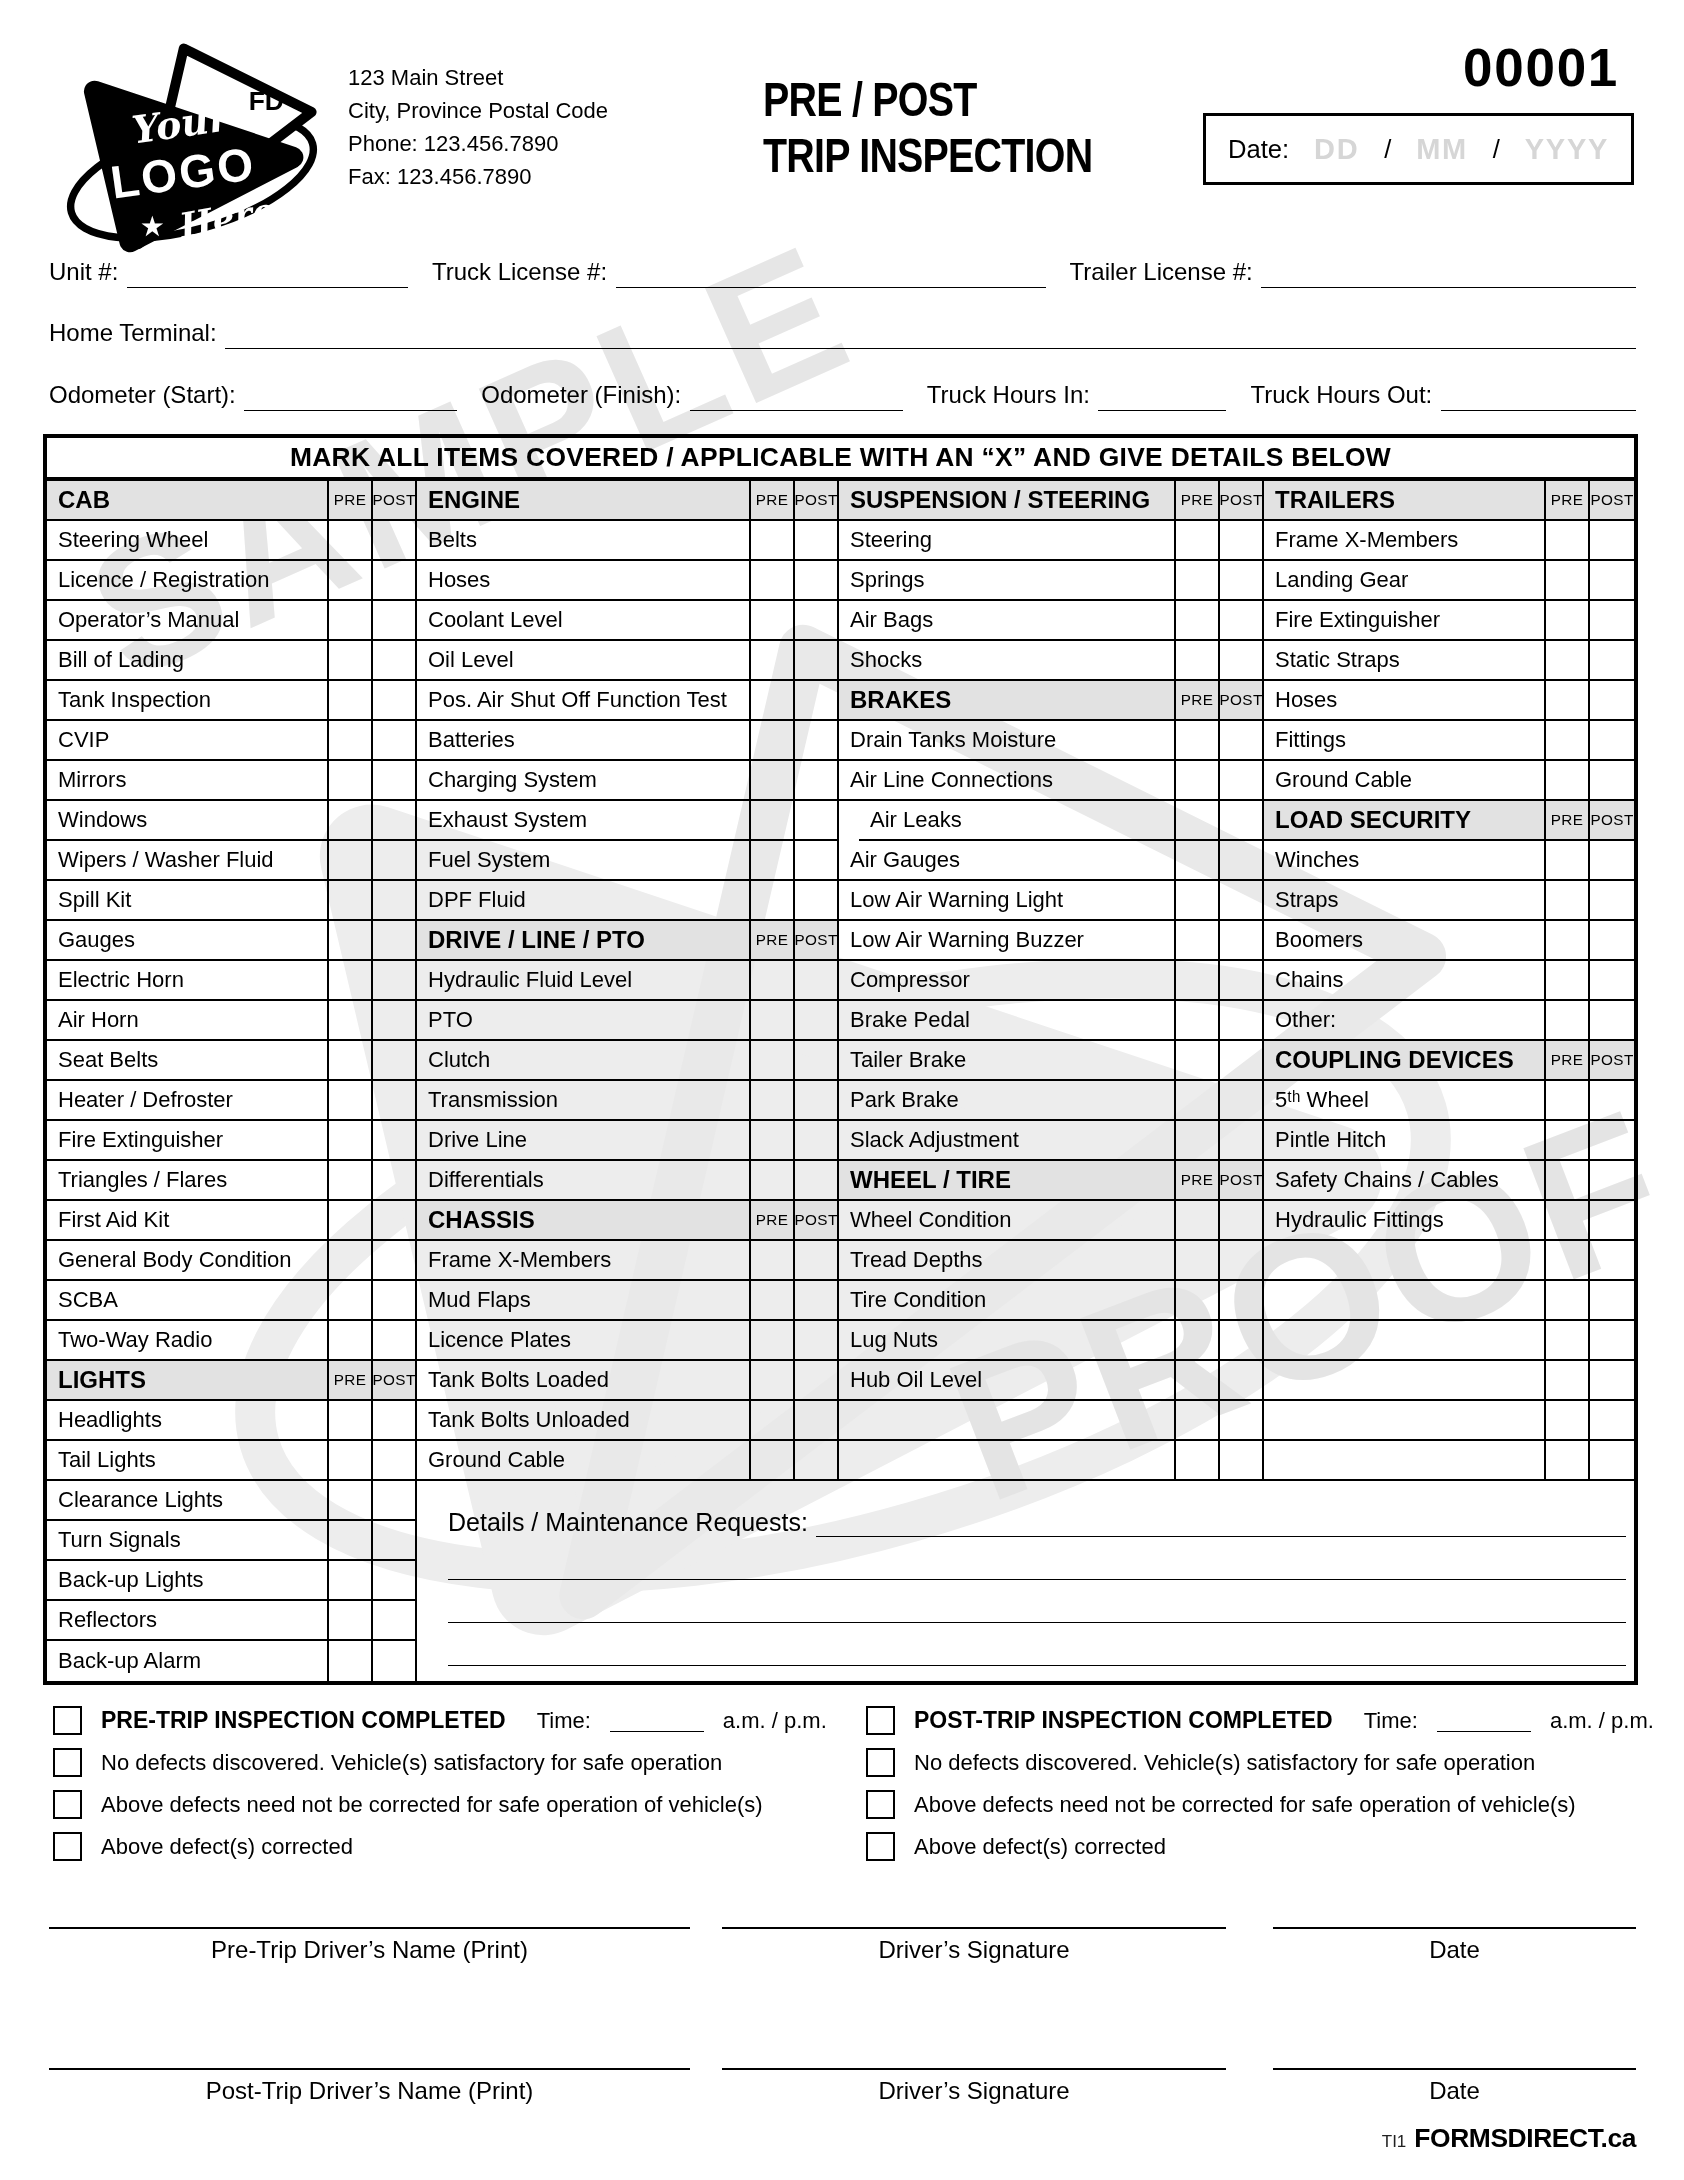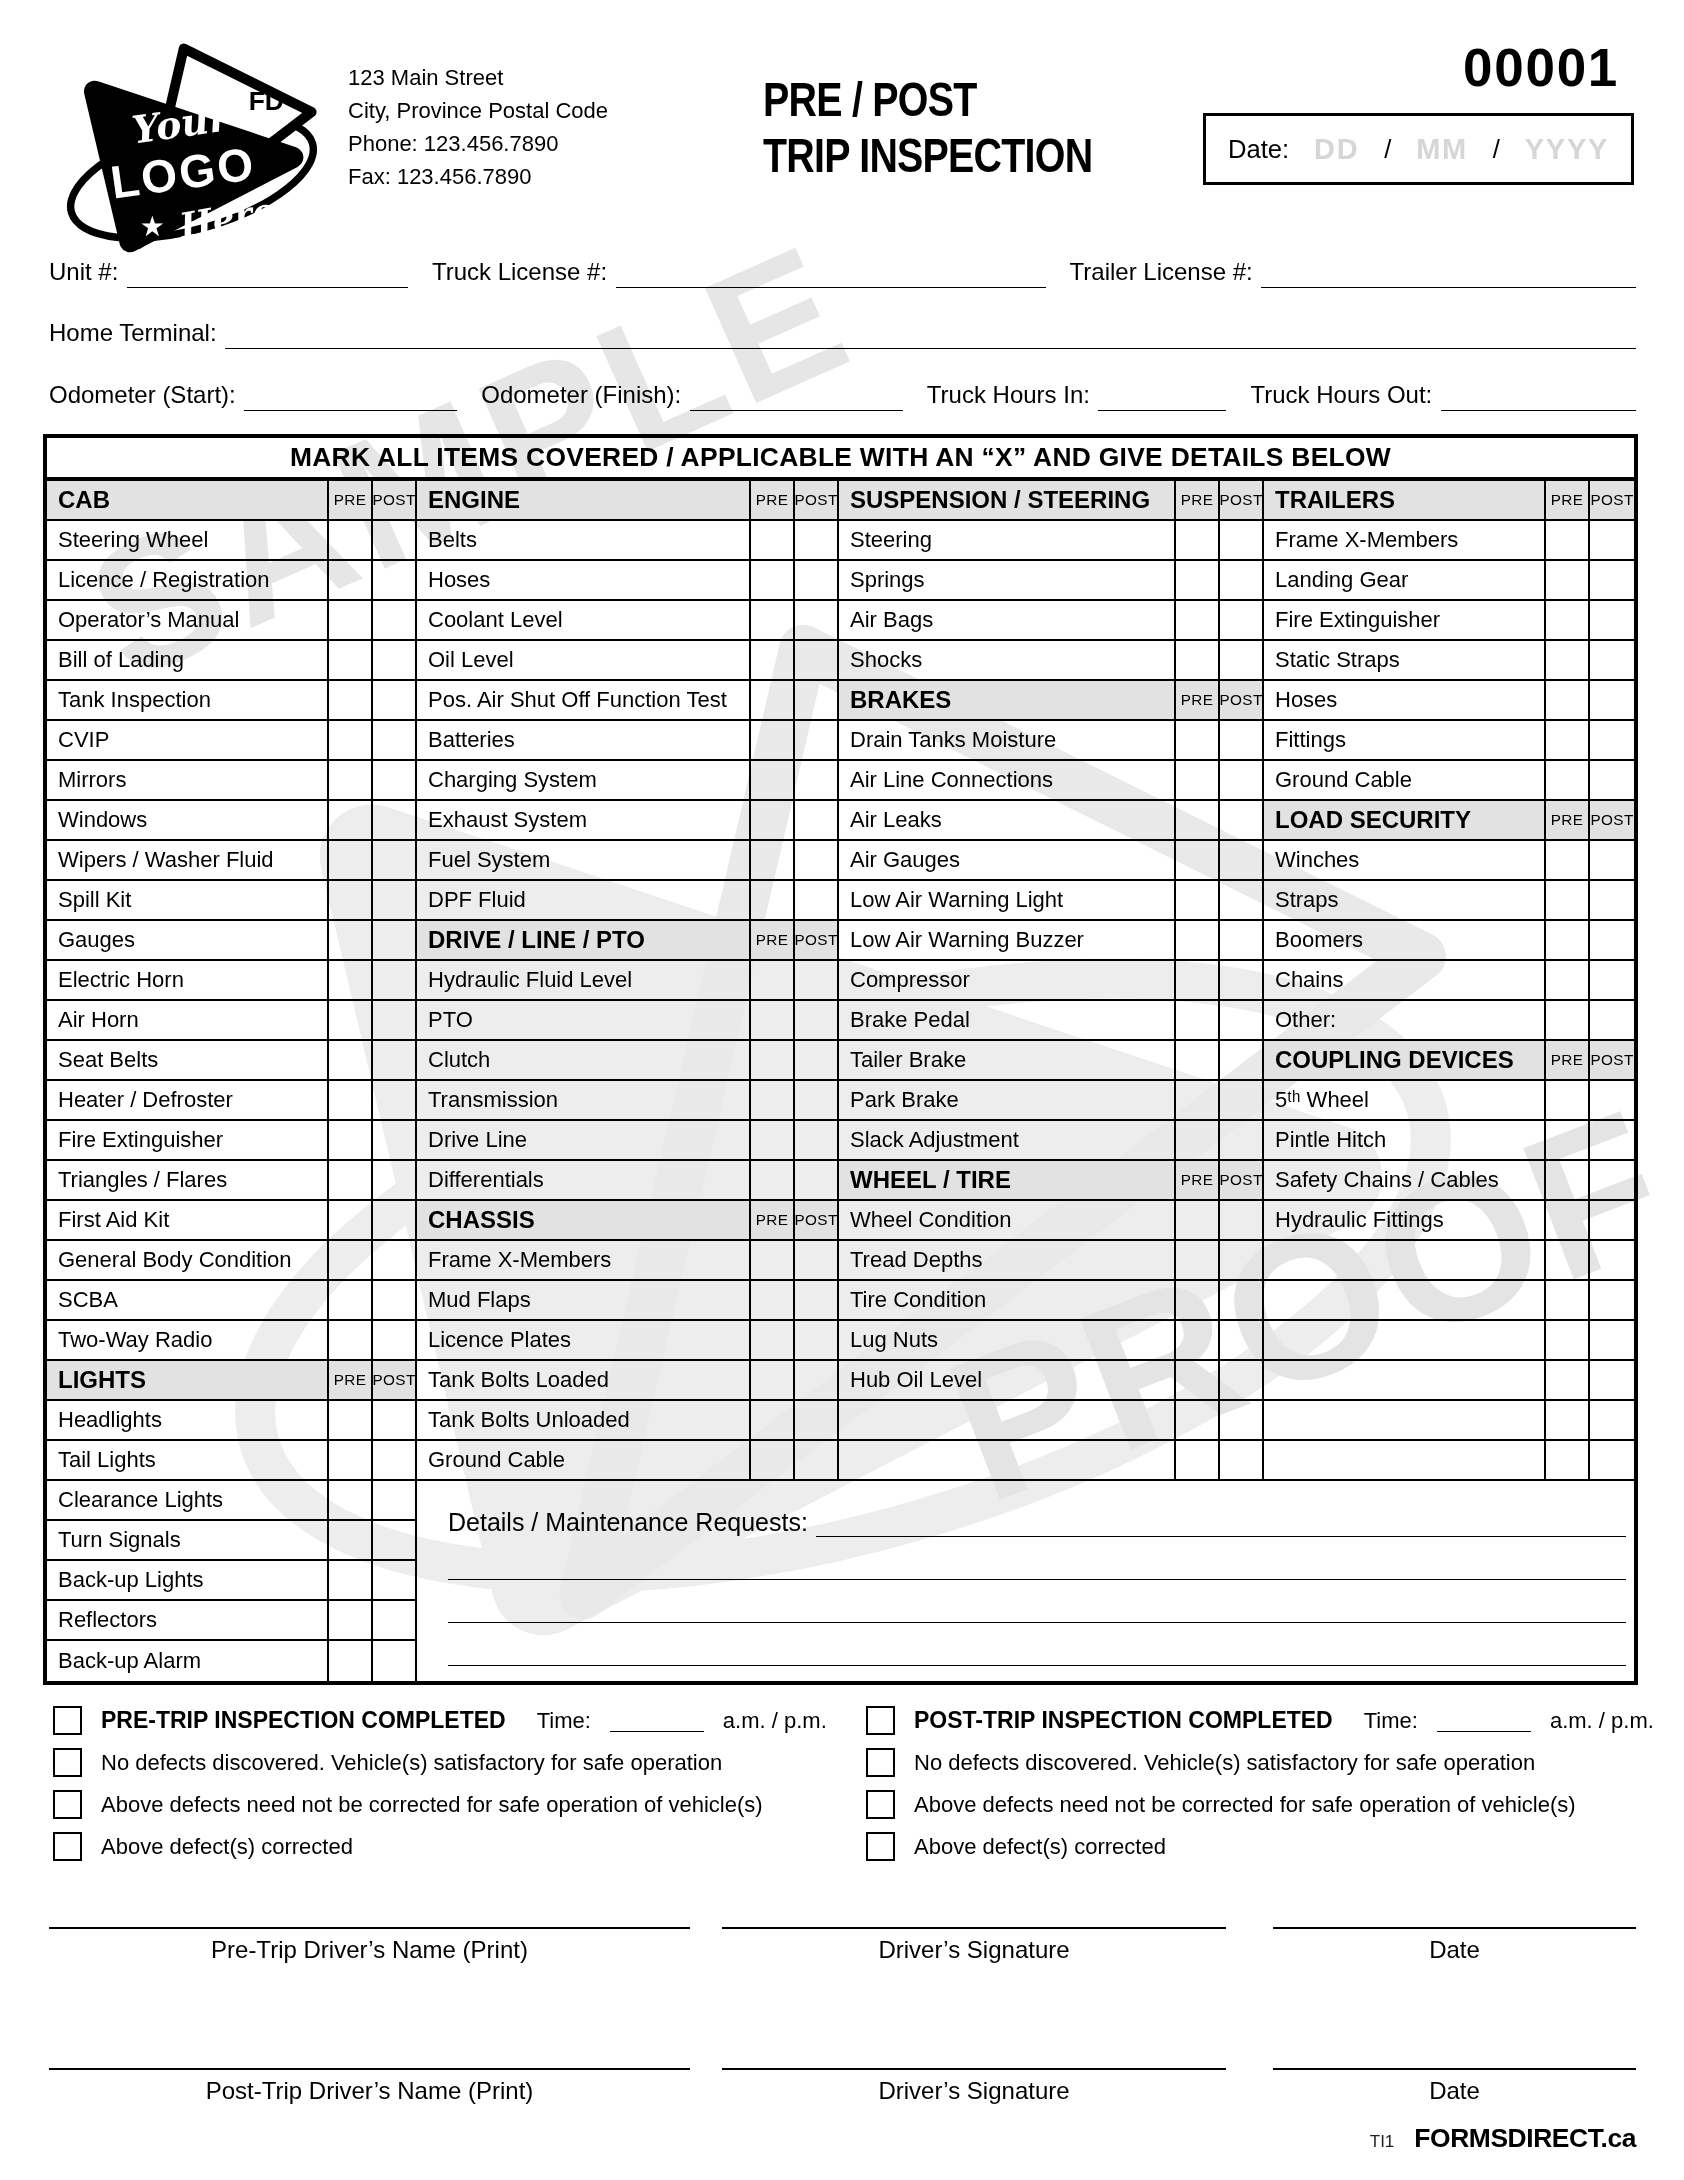--- a/index.html
+++ b/index.html
@@ -71,21 +71,21 @@
 
   
   .sig-row{position:absolute;left:49px;right:49px;display:flex;z-index:1;}
   .sig-row1{top:1927px;} .sig-row2{top:2068px;}
   .sig-cell{border-top:2.6px solid #000;text-align:center;font-size:24px;padding-top:6.8px;box-sizing:border-box;}
   .sig-c1{width:641px;margin-right:32px;}
   .sig-c2{width:504px;margin-right:47px;}
   .sig-c3{flex:1 1 auto;}
 
   
-  .footer{position:absolute;top:2123px;right:49px;display:flex;align-items:baseline;gap:20px;z-index:1;}
+  .footer{position:absolute;top:2123px;right:49px;display:flex;align-items:baseline;gap:8px;z-index:1;}
   .footer-code{font-size:17px;color:#222;}
   .footer-brand{font-size:26.4px;font-weight:bold;letter-spacing:-0.4px;}
 </style>
 </head>
 <body>
 
 <div class="page">
 
   <svg class="wm wm-logo" viewBox="0 0 320 270">
     <ellipse cx="160" cy="175" rx="152" ry="64" fill="none" stroke="#ededed" stroke-width="10" transform="rotate(-16 160 175)"></ellipse>
@@ -348,21 +348,21 @@
       <div class="cell chk" style="grid-area: 6 / 9;"></div>
       <div class="cell sec" style="grid-area: 7 / 7;">BRAKES</div>
       <div class="cell sec-pp" style="grid-area: 7 / 8;">PRE</div>
       <div class="cell sec-pp" style="grid-area: 7 / 9;">POST</div>
       <div class="cell item" style="grid-area: 8 / 7;">Drain Tanks Moisture</div>
       <div class="cell chk" style="grid-area: 8 / 8;"></div>
       <div class="cell chk" style="grid-area: 8 / 9;"></div>
       <div class="cell item" style="grid-area: 9 / 7;">Air Line Connections</div>
       <div class="cell chk" style="grid-area: 9 / 8;"></div>
       <div class="cell chk" style="grid-area: 9 / 9;"></div>
-      <div class="cell item" style="grid-area: 10 / 7;">Air Leaks</div>
+      <div class="cell item" style="grid-area: 10 / 7; margin-left: 20px;">Air Leaks</div>
       <div class="cell chk" style="grid-area: 10 / 8;"></div>
       <div class="cell chk" style="grid-area: 10 / 9;"></div>
       <div class="cell item" style="grid-area: 11 / 7;">Air Gauges</div>
       <div class="cell chk" style="grid-area: 11 / 8;"></div>
       <div class="cell chk" style="grid-area: 11 / 9;"></div>
       <div class="cell item" style="grid-area: 12 / 7;">Low Air Warning Light</div>
       <div class="cell chk" style="grid-area: 12 / 8;"></div>
       <div class="cell chk" style="grid-area: 12 / 9;"></div>
       <div class="cell item" style="grid-area: 13 / 7;">Low Air Warning Buzzer</div>
       <div class="cell chk" style="grid-area: 13 / 8;"></div>

